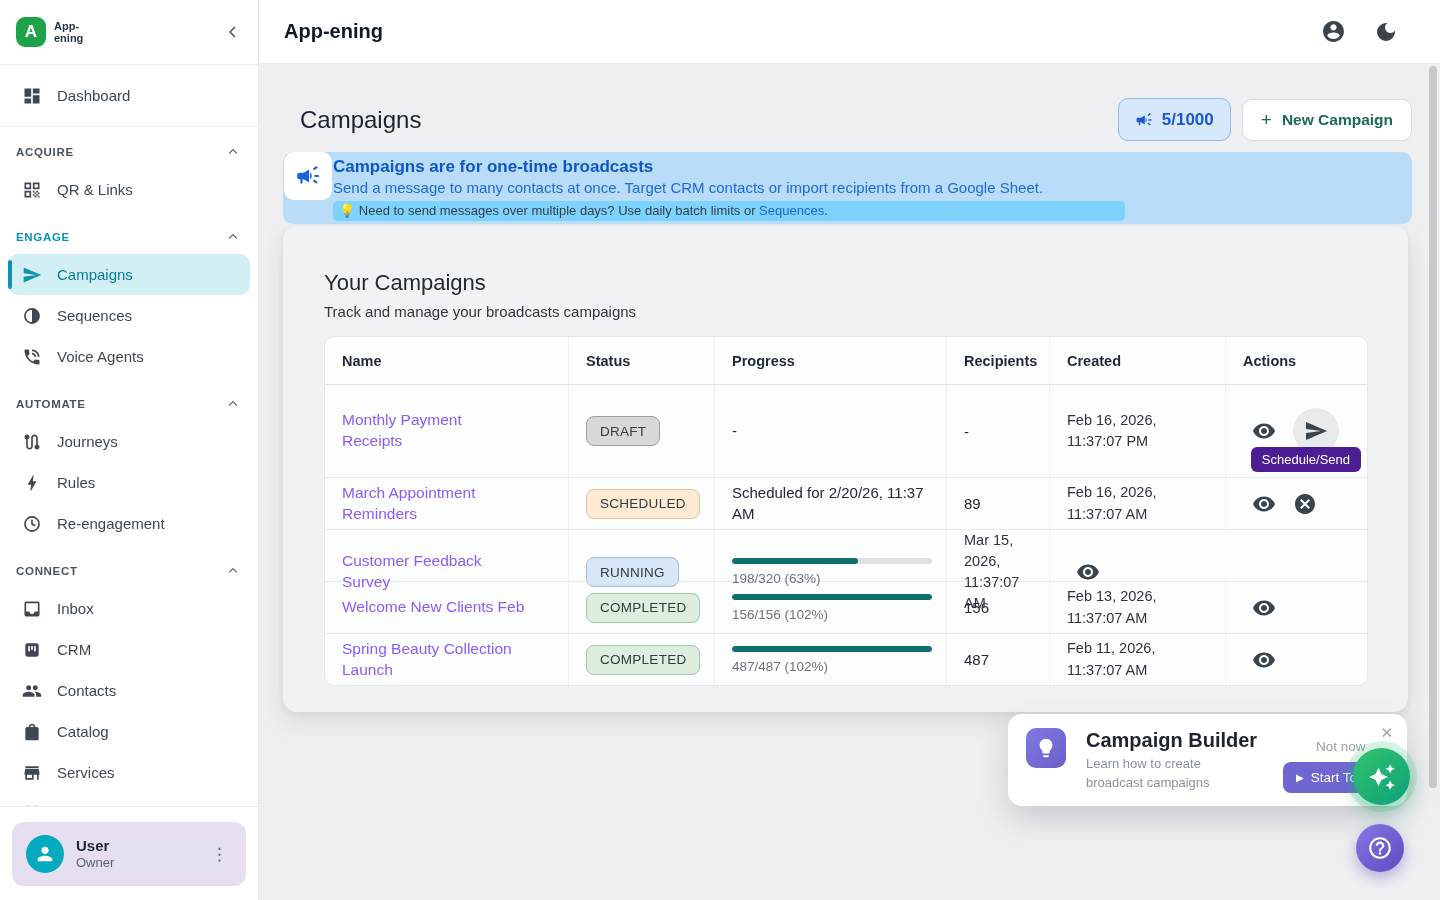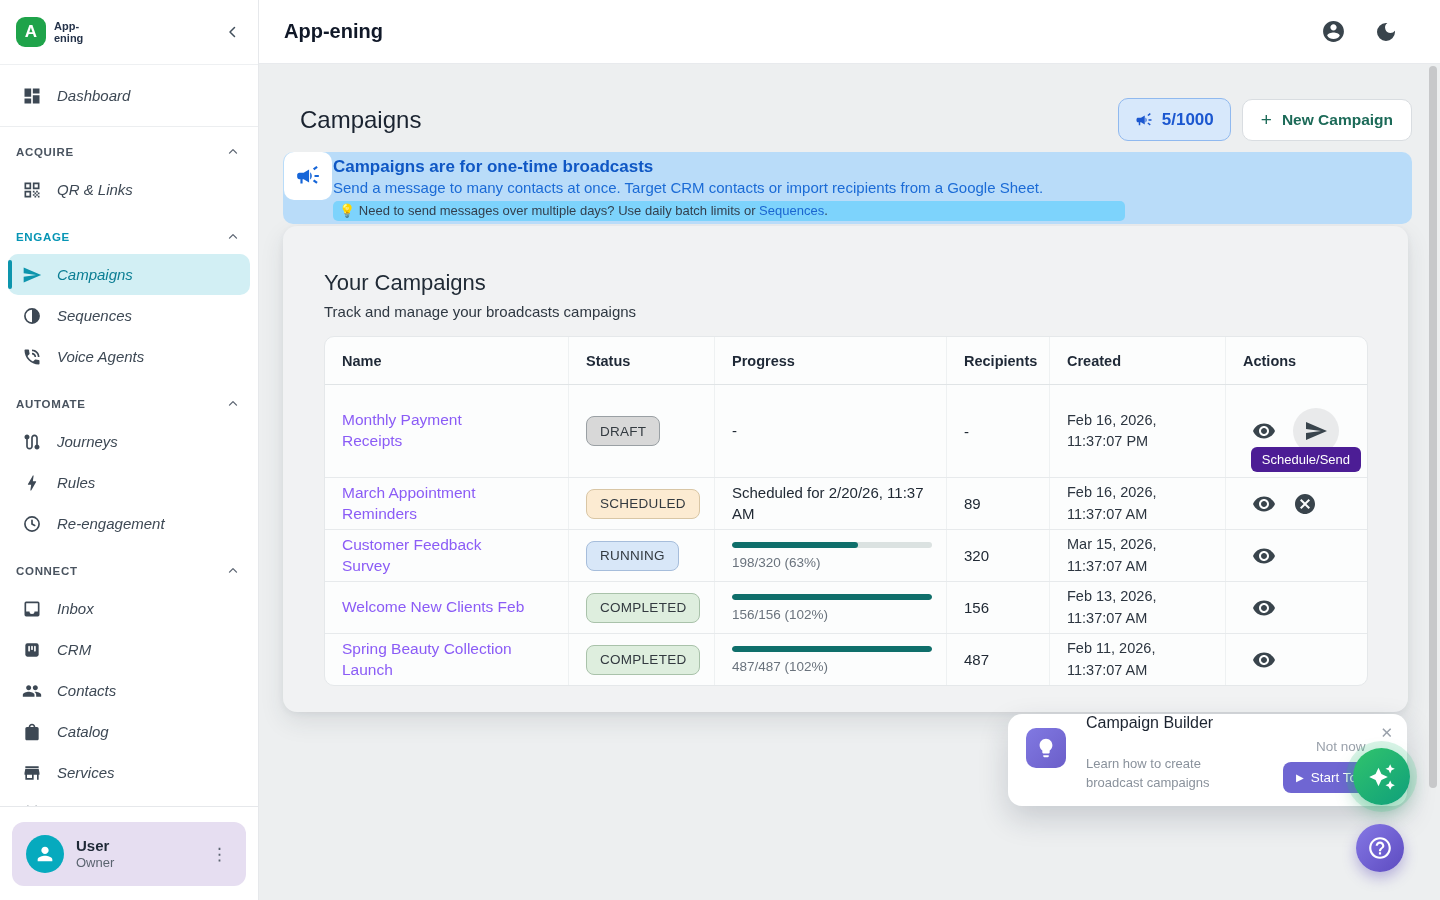--- a/index.html
+++ b/index.html
@@ -16,21 +16,21 @@
   .side-header { height:64px; display:flex; align-items:center; justify-content:space-between;
     padding:0 16px; }
   .brand { display:flex; align-items:center; gap:8px; }
   .logo-badge { width:30px; height:30px; border-radius:9px; background:#1fa34a; color:#fff;
     font-weight:bold; font-size:17px; display:flex; align-items:center; justify-content:center; }
   .logo-text { font-size:11px; font-weight:bold; color:#25334a; line-height:1.1; }
   .collapse-btn { color:#42505c; display:flex; }
   .side-nav { position:absolute; top:64px; left:0; right:0; bottom:94px; overflow:hidden;
     border-top:1px solid #eef0f2; padding-top:10px; }
   .nav-item { height:41px; margin:0 8px; padding:0 14px; border-radius:10px;
-    display:flex; align-items:center; gap:15px; font-size:15px; color:#3d4854; position:relative;font-style:italic; }
+    display:flex; align-items:center; gap:15px; font-size:15px; color:#3d4854; position:relative; }
   .nav-item .ico { width:20px; height:20px; color:#3d4854; flex:none; }
   .nav-item.active { background:#d2eff4; color:#0a7d93; }
   .nav-item.active .ico { color:#0d95ad; }
   .nav-item.active::before { content:""; position:absolute; left:0; top:6px; bottom:6px;
     width:4px; border-radius:4px; background:#0d95ad; }
   .nav-divider { border-top:1px solid #eceef0; margin:10px 0; }
   .section-head { display:flex; align-items:center; justify-content:space-between;
     padding:8px 18px 10px 16px; font-size:11.5px; font-weight:bold; letter-spacing:.06em;
     color:#49535f; }
   .section-head.engage-head { color:#0695b5; }
@@ -121,21 +121,21 @@
     display:flex; align-items:center; justify-content:center; color:#39444c; cursor:pointer; }
   .tooltip { position:absolute; top:62px; right:6px; background:#4c1d95; color:#fff;
     font-size:13px; padding:5px 11px; border-radius:6px; white-space:nowrap; z-index:6; }
 
   
   .builder-popup { position:absolute; left:1008px; top:714px; width:399px; height:92px;
     background:#fff; border-radius:14px; box-shadow:0 12px 30px rgba(30,40,60,.18); z-index:20; }
   .bulb-tile { position:absolute; left:18px; top:14px; width:40px; height:40px;
     border-radius:10px; background:linear-gradient(135deg,#8179e2,#6b5ec9); color:#fff;
     display:flex; align-items:center; justify-content:center; }
-  .pp-title { position:absolute; left:78px; top:0; font-size:16px; font-weight:normal;
+  .pp-title { position:absolute; left:78px; top:15px; font-size:20px; font-weight:bold;
     color:#1c2430; }
   .pp-desc { position:absolute; left:78px; top:41px; width:160px; font-size:13px;
     color:#8a929c; line-height:1.45; }
   .not-now { position:absolute; left:308px; top:25px; font-size:13.5px; color:#9aa1ab;
     cursor:pointer; background:none; border:none; font-family:inherit; }
   .close-x { position:absolute; right:14px; top:10px; color:#9aa1ab; font-size:15px;
     cursor:pointer; background:none; border:none; font-family:inherit; }
   .start-btn { position:absolute; left:275px; top:48px; height:31px; width:92px;
     background:#6f66d2; border:none; border-radius:8px; color:#fff; font-size:13.5px;
     display:flex; align-items:center; gap:7px; padding:0 13px; overflow:hidden;
@@ -465,21 +465,20 @@
           <div class="td td-name">Customer Feedback Survey</div>
           <div class="td">
               <span class="badge" data-variant="running">RUNNING</span>
             </div>
           <div class="td td-progress">
             <div class="bar">
                 <div class="bar-fill" style="width: 63%;"></div>
               </div>
             <div class="progress-label">198/320 (63%)</div>
           </div>
-          <div class="td td-recipients">320</div>
           <div class="td td-created">
               <span>Mar 15, 2026,</span>
               <span>11:37:07 AM</span>
             </div>
           <div class="td td-actions">
             <span class="icon-btn">
                 <svg width="24" height="24" viewBox="0 0 24 24" fill="currentColor">
                   <path d="M12 4.5C7 4.5 2.73 7.61 1 12c1.73 4.39 6 7.5 11 7.5s9.27-3.11 11-7.5C21.27 7.61 17 4.5 12 4.5zM12 17c-2.76 0-5-2.24-5-5s2.24-5 5-5 5 2.24 5 5-2.24 5-5 5zm0-8c-1.66 0-3 1.34-3 3s1.34 3 3 3 3-1.34 3-3-1.34-3-3-3z"></path>
                 </svg>
               </span>

